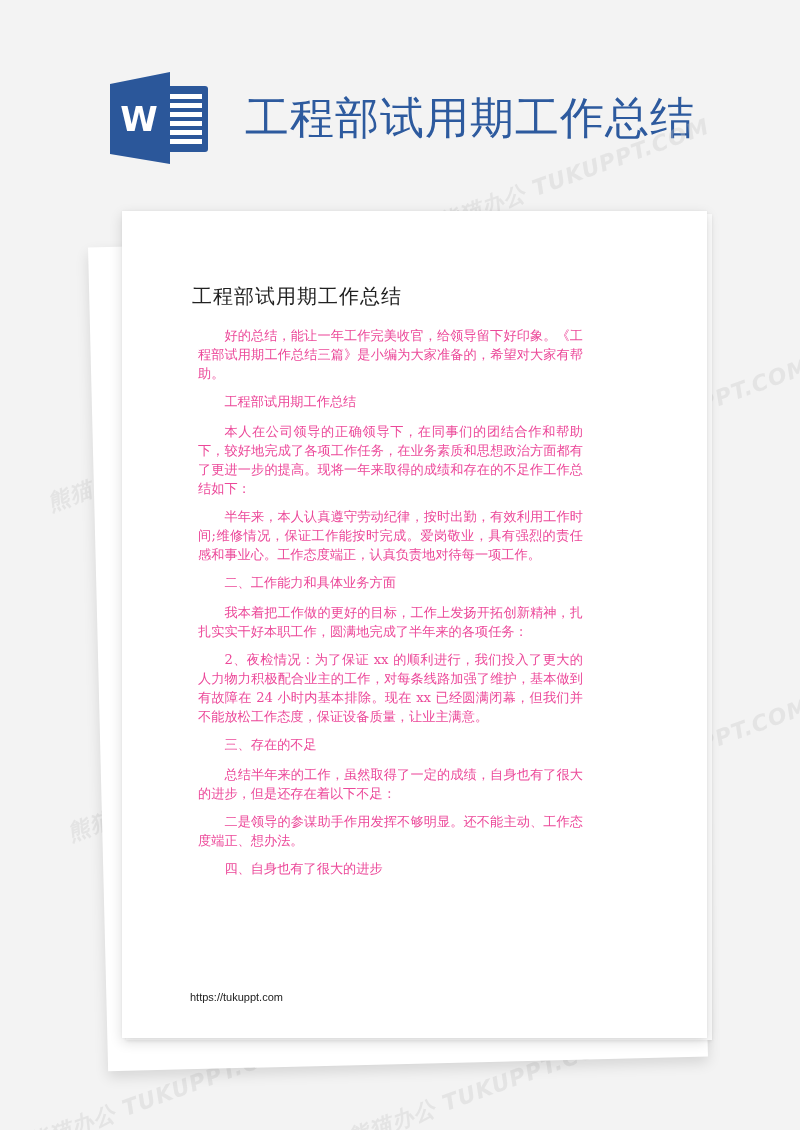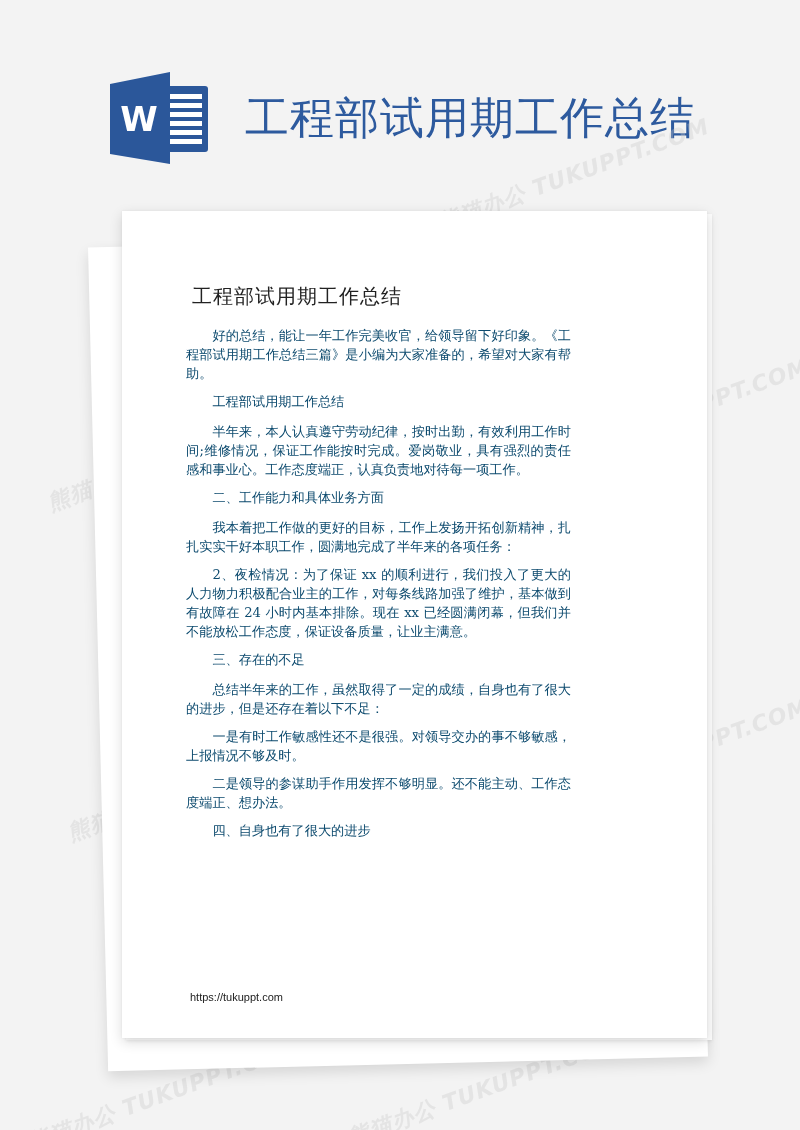--- a/index.html
+++ b/index.html
@@ -53,22 +53,22 @@
     background: #ffffff;
     box-shadow: 0 4px 12px rgba(0,0,0,0.14), 0 0 2px rgba(0,0,0,0.06);
   }
 
   .doc-title {
     position: absolute; left: 70px; top: 72px;
     font-size: 20px; color: #222; letter-spacing: 1px;
     white-space: nowrap;
   }
   .doc-body {
-    position: absolute; left: 64px; top: 115px; width: 385px;
-    font-size: 13.2px; color: #0c4a6e; line-height: 19px;
+    position: absolute; left: 76px; top: 115px; width: 385px;
+    font-size: 13.2px; color: #ec4899; line-height: 19px;
   }
   .doc-body p {
     text-indent: 2em;
     margin-bottom: 9px;
     text-align: justify;
   }
   .doc-body p.heading { margin-bottom: 11px; }
   .doc-footer {
     position: absolute; left: 68px; top: 780px;
     font-family: "Liberation Sans", "DejaVu Sans", sans-serif;
@@ -104,24 +104,24 @@
 <div class="wm" style="left:340px;top:1075px;">熊猫办公 TUKUPPT.COM</div>
 
 <div class="paper-back"></div>
 <div class="paper-back-2"></div>
 
 <div class="paper">
   <div class="doc-title">工程部试用期工作总结</div>
   <div class="doc-body">
     <p>好的总结，能让一年工作完美收官，给领导留下好印象。《工程部试用期工作总结三篇》是小编为大家准备的，希望对大家有帮助。</p>
     <p class="heading">工程部试用期工作总结</p>
+    <p>本人在公司领导的正确领导下，在同事们的团结合作和帮助下，较好地完成了各项工作任务，在业务素质和思想政治方面都有了更进一步的提高。现将一年来取得的成绩和存在的不足作工作总结如下：</p>
     <p>半年来，本人认真遵守劳动纪律，按时出勤，有效利用工作时间;维修情况，保证工作能按时完成。爱岗敬业，具有强烈的责任感和事业心。工作态度端正，认真负责地对待每一项工作。</p>
     <p class="heading">二、工作能力和具体业务方面</p>
     <p>我本着把工作做的更好的目标，工作上发扬开拓创新精神，扎扎实实干好本职工作，圆满地完成了半年来的各项任务：</p>
     <p>2、夜检情况：为了保证 xx 的顺利进行，我们投入了更大的人力物力积极配合业主的工作，对每条线路加强了维护，基本做到有故障在 24 小时内基本排除。现在 xx 已经圆满闭幕，但我们并不能放松工作态度，保证设备质量，让业主满意。</p>
     <p class="heading">三、存在的不足</p>
     <p>总结半年来的工作，虽然取得了一定的成绩，自身也有了很大的进步，但是还存在着以下不足：</p>
-    <p>一是有时工作敏感性还不是很强。对领导交办的事不够敏感，上报情况不够及时。</p>
     <p>二是领导的参谋助手作用发挥不够明显。还不能主动、工作态度端正、想办法。</p>
     <p class="heading">四、自身也有了很大的进步</p>
   </div>
   <div class="doc-footer">https://tukuppt.com</div>
 </div>
 
 </body></html>

